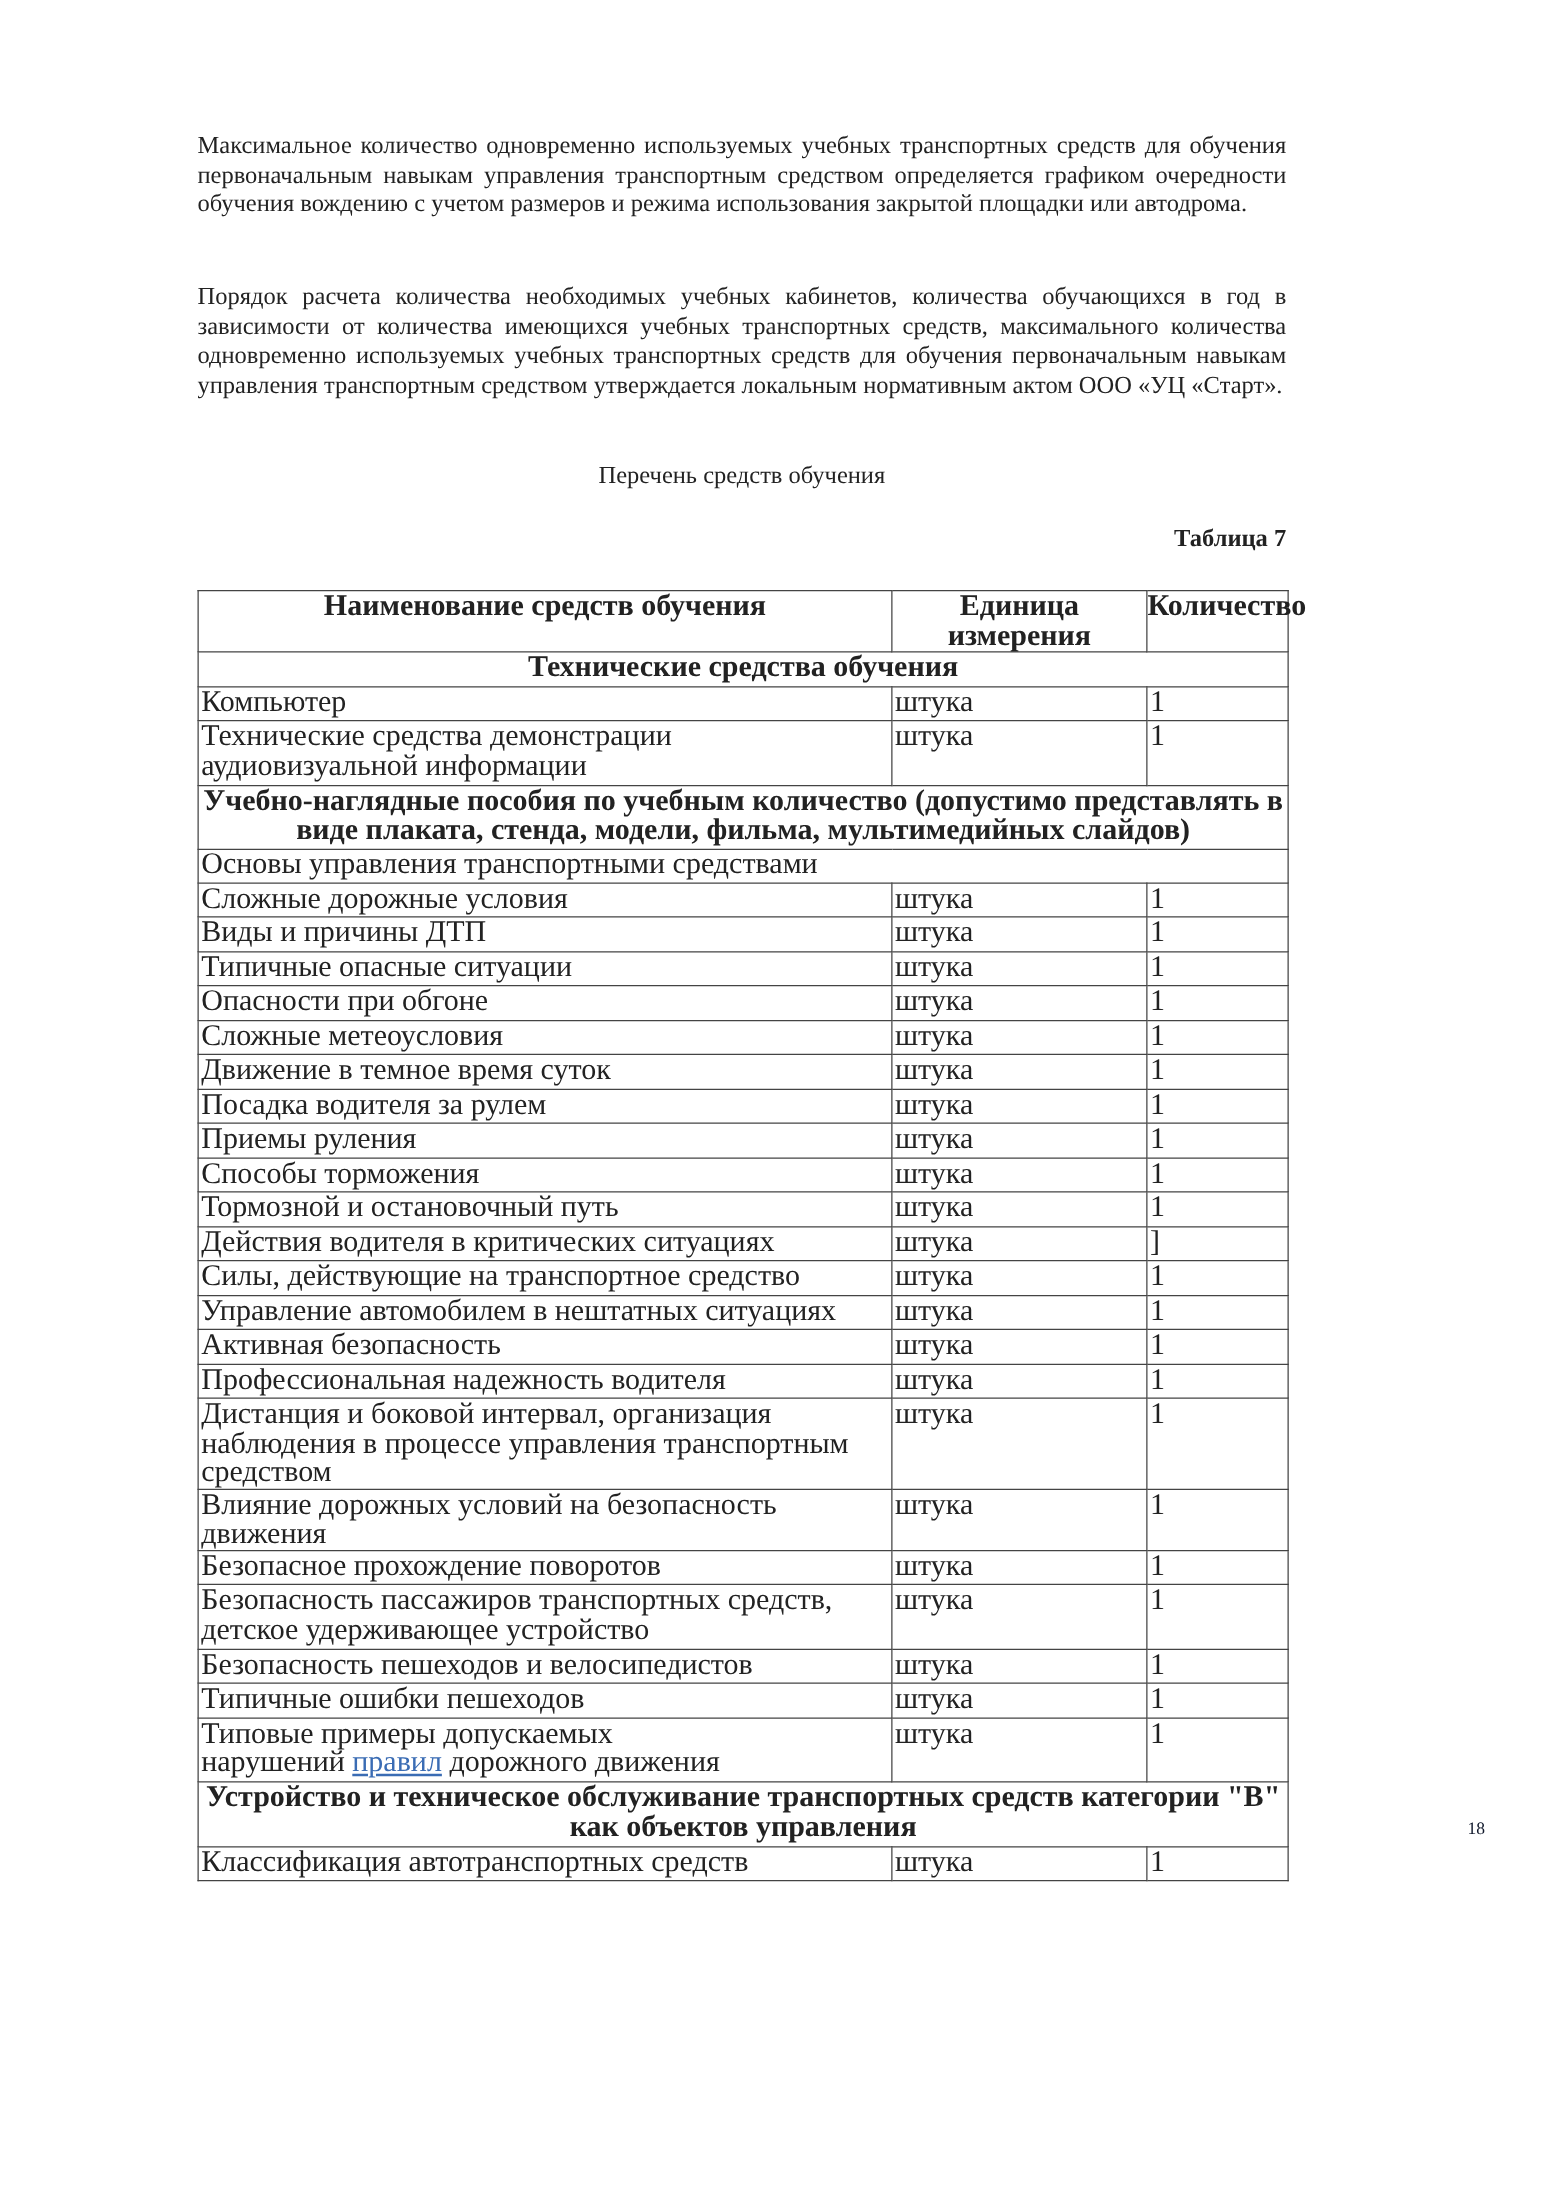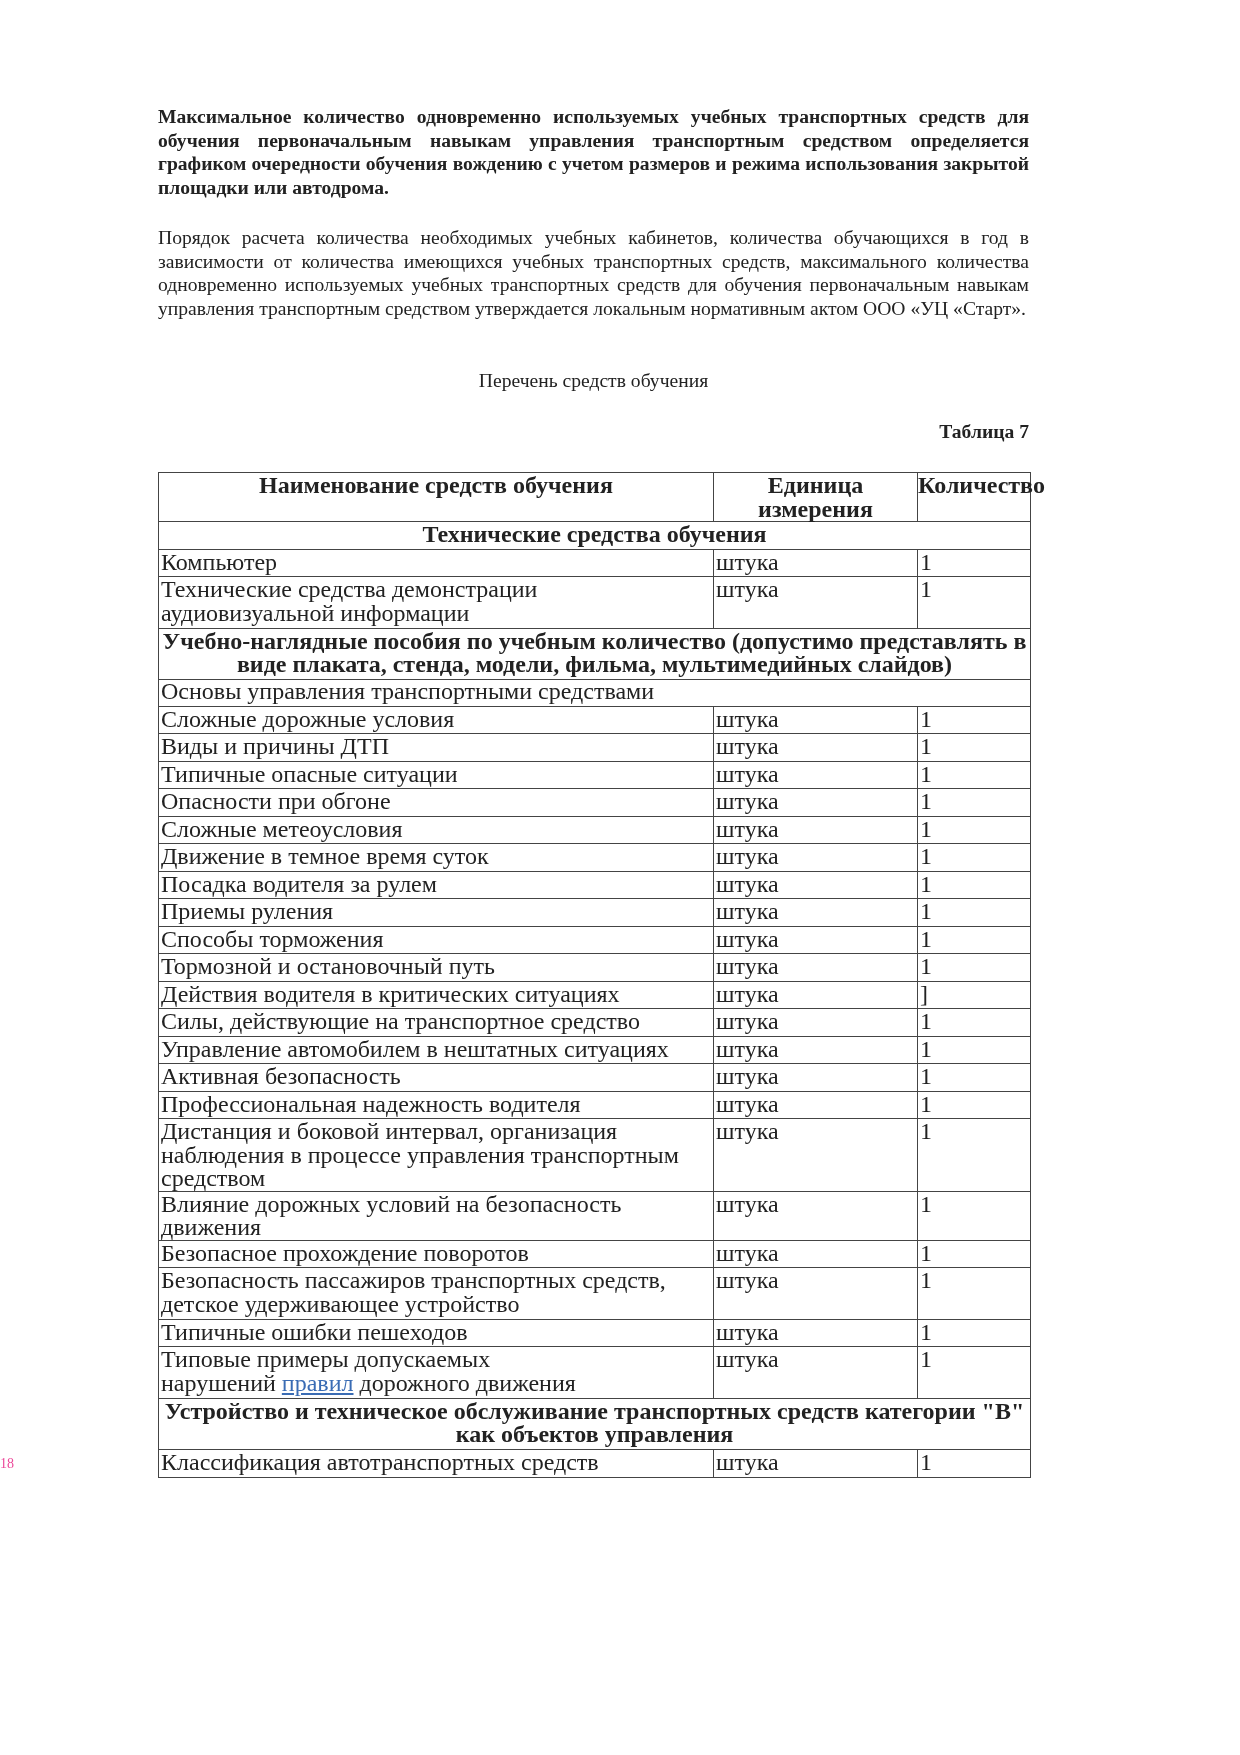--- a/index.html
+++ b/index.html
@@ -1,40 +1,40 @@
 <!DOCTYPE html>
 <html><head>
 <meta charset="utf-8">
 <style>
   html, body { margin:0; padding:0; background:#ffffff; }
   body { width:1240px; height:1755px; position:relative; overflow:hidden;
          font-family:"Liberation Serif", "DejaVu Serif", serif; color:#222222; }
   .page { position:absolute; left:158px; top:0; width:871px; }
   .para { position:absolute; left:0; width:871px; font-size:19.6px; line-height:23.7px;
           text-align:justify; text-align-last:left; margin:0; }
-  .p1 { top:105px;font-weight:bold; }
+  .p1 { top:105px; }
   .p2 { top:226px; }
   .heading { position:absolute; left:0; width:871px; top:369px; text-align:center;
              font-weight:normal; font-size:19.6px; line-height:24px; margin:0; }
   .table-label { position:absolute; right:0; top:420px; font-weight:bold; font-size:19.6px;
                  line-height:24px; }
   table.main { position:absolute; left:0; top:472px; width:872px; border-collapse:collapse;
                font-size:24px; table-layout:fixed; }
   table.main td, table.main th { border:1.5px solid #444444; padding:0 2px; vertical-align:top;
                line-height:23.5px; }
   table.main th { font-weight:bold; text-align:center; height:26px; padding:1px 0 0 0; }
   col.c1 { width:555px; } col.c2 { width:204px; } col.c3 { width:113px; }
   tr.r1 td { height:25.5px; padding-top:1px; }
   tr.r2 td { height:49.5px; padding-top:1px; }
   td.unit, td.qty { }
   td.section { text-align:center; font-weight:bold; padding-top:1px;margin-top:33px; }
   td.subsection { text-align:left; font-weight:normal; padding-top:1px; height:25.5px; }
   .link { color:#3a6cb4; text-decoration:underline; }
-  .page-number { position:absolute; left:0; width:1188px; top:1456px; text-align:left;
-                 font-size:14px; color:#ec4899; }
+  .page-number { position:absolute; left:0; width:1188px; top:1456px; text-align:right;
+                 font-size:14px; color:#0f172a; }
 </style>
 </head>
 <body>
 
 <div class="page">
   <p class="para p1">Максимальное количество одновременно используемых учебных транспортных средств для обучения первоначальным навыкам управления транспортным средством определяется графиком очередности обучения вождению с учетом размеров и режима использования закрытой площадки или автодрома.</p>
   <p class="para p2">Порядок расчета количества необходимых учебных кабинетов, количества обучающихся в год в зависимости от количества имеющихся учебных транспортных средств, максимального количества одновременно используемых учебных транспортных средств для обучения первоначальным навыкам управления транспортным средством утверждается локальным нормативным актом ООО «УЦ «Старт».</p>
 
   <p class="heading">Перечень средств обучения</p>
   <div class="table-label">Таблица 7</div>
@@ -159,20 +159,25 @@
           <td>Безопасное прохождение поворотов</td>
           <td class="unit">штука</td>
           <td class="qty">1</td>
         </tr>
     <tr class="r2">
           <td>Безопасность пассажиров транспортных средств, детское удерживающее устройство</td>
           <td class="unit">штука</td>
           <td class="qty">1</td>
         </tr>
     <tr class="r1">
+          <td>Безопасность пешеходов и велосипедистов</td>
+          <td class="unit">штука</td>
+          <td class="qty">1</td>
+        </tr>
+    <tr class="r1">
           <td>Типичные ошибки пешеходов</td>
           <td class="unit">штука</td>
           <td class="qty">1</td>
         </tr>
     <tr class="r2">
       <td><span>Типовые примеры допускаемых</span><br><span>нарушений </span><span class="link">правил</span><span> дорожного движения</span></td>
       <td class="unit">штука</td>
       <td class="qty">1</td>
     </tr>
     <tr class="r2">

